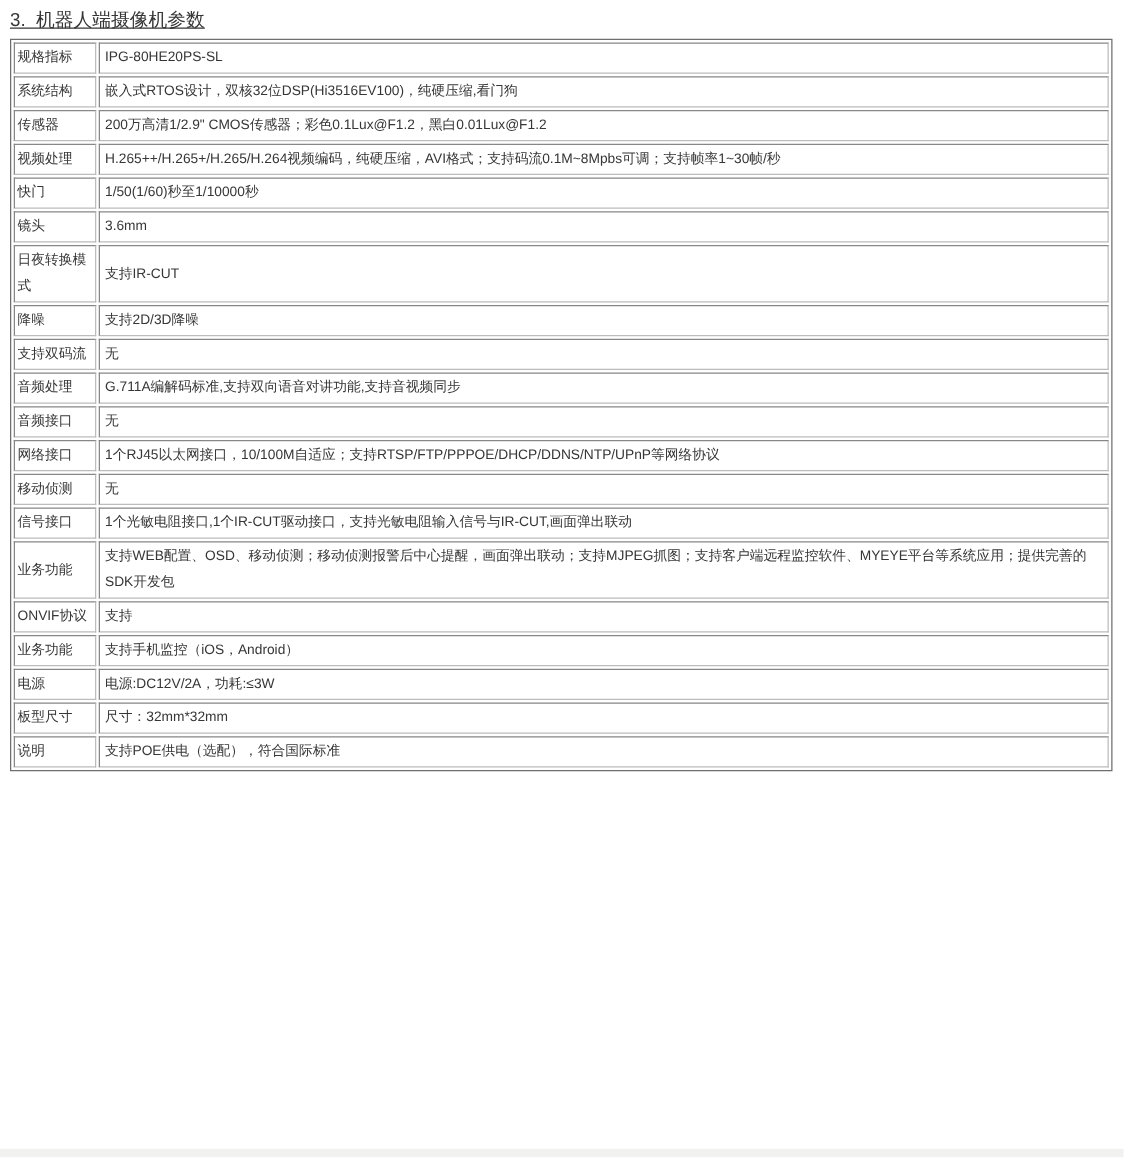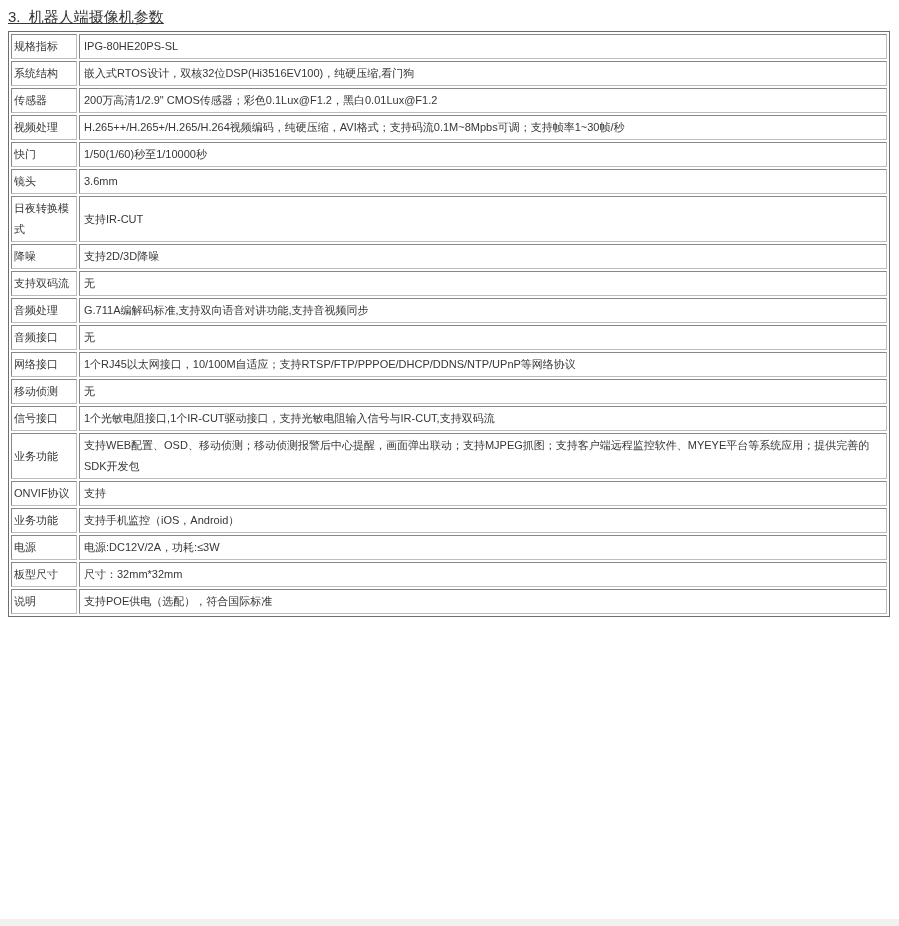--- a/index.html
+++ b/index.html
@@ -115,21 +115,21 @@
       <tr>
         <td class="label-cell">网络接口</td>
         <td class="value-cell">1个RJ45以太网接口，10/100M自适应；支持RTSP/FTP/PPPOE/DHCP/DDNS/NTP/UPnP等网络协议</td>
       </tr>
       <tr>
         <td class="label-cell">移动侦测</td>
         <td class="value-cell">无</td>
       </tr>
       <tr>
         <td class="label-cell">信号接口</td>
-        <td class="value-cell">1个光敏电阻接口,1个IR-CUT驱动接口，支持光敏电阻输入信号与IR-CUT,支持双码流</td>
+        <td class="value-cell">1个光敏电阻接口,1个IR-CUT驱动接口，支持光敏电阻输入信号与IR-CUT,画面弹出联动</td>
       </tr>
       <tr>
         <td class="label-cell">业务功能</td>
         <td class="value-cell">支持WEB配置、OSD、移动侦测；移动侦测报警后中心提醒，画面弹出联动；支持MJPEG抓图；支持客户端远程监控软件、MYEYE平台等系统应用；提供完善的SDK开发包</td>
       </tr>
       <tr>
         <td class="label-cell">ONVIF协议</td>
         <td class="value-cell">支持</td>
       </tr>
       <tr>

